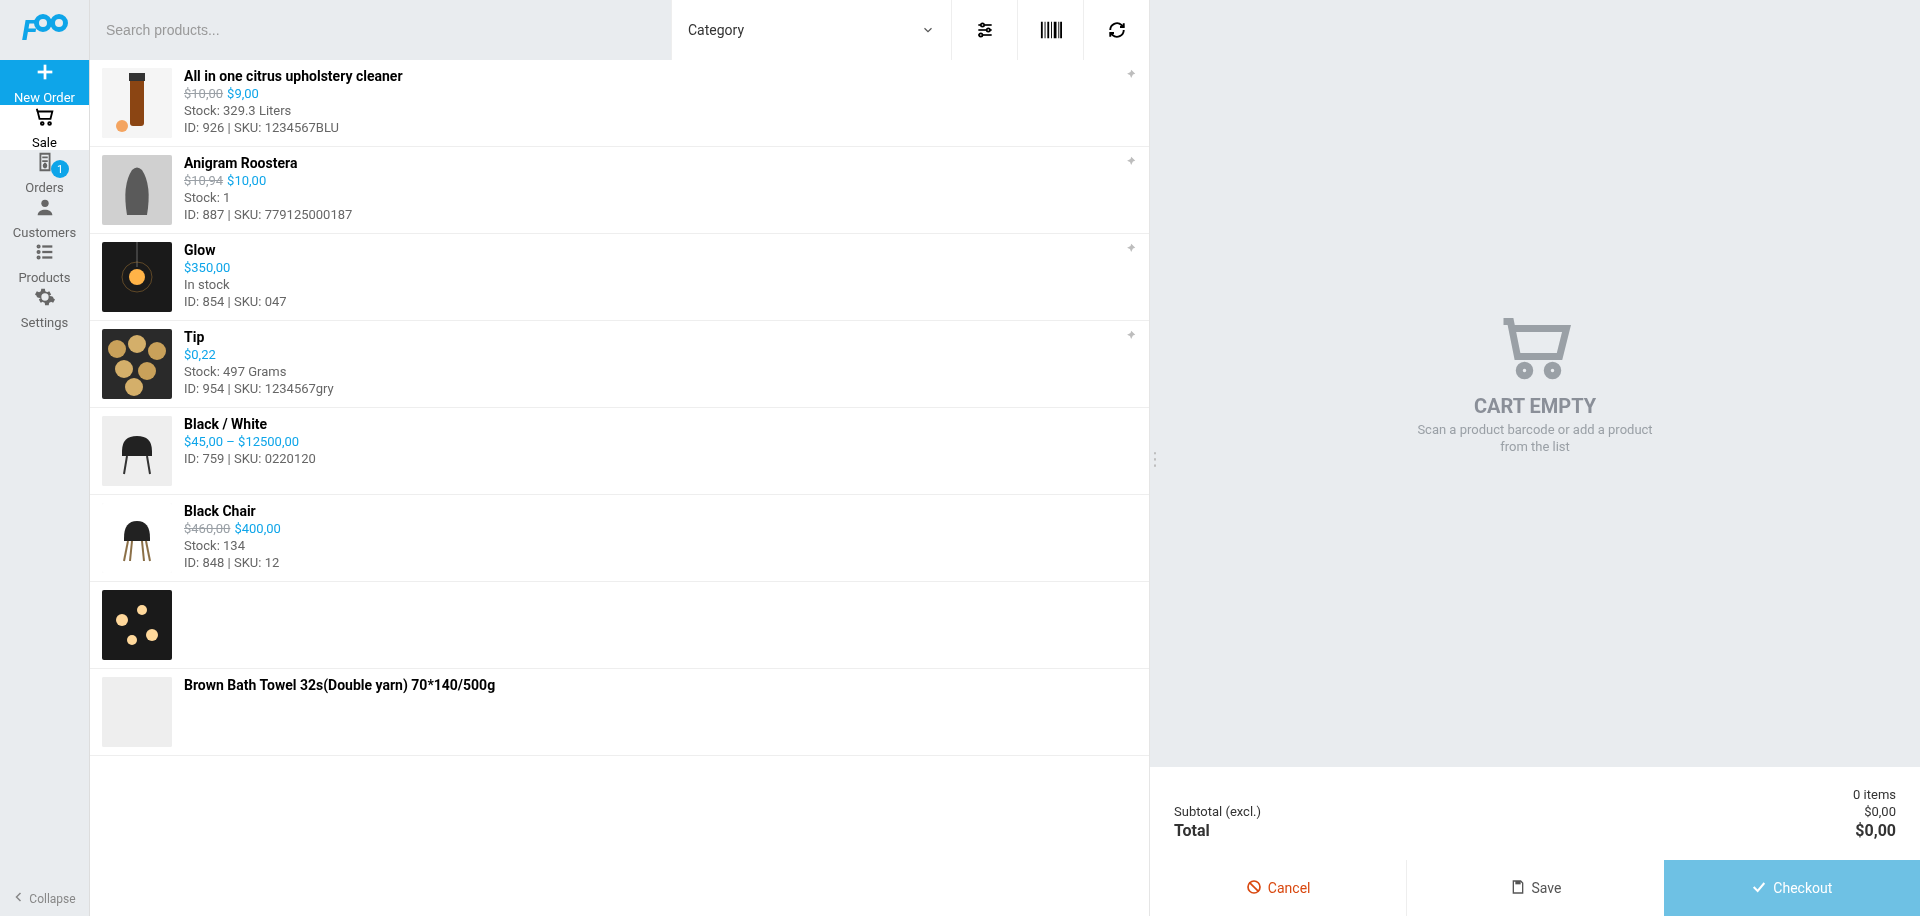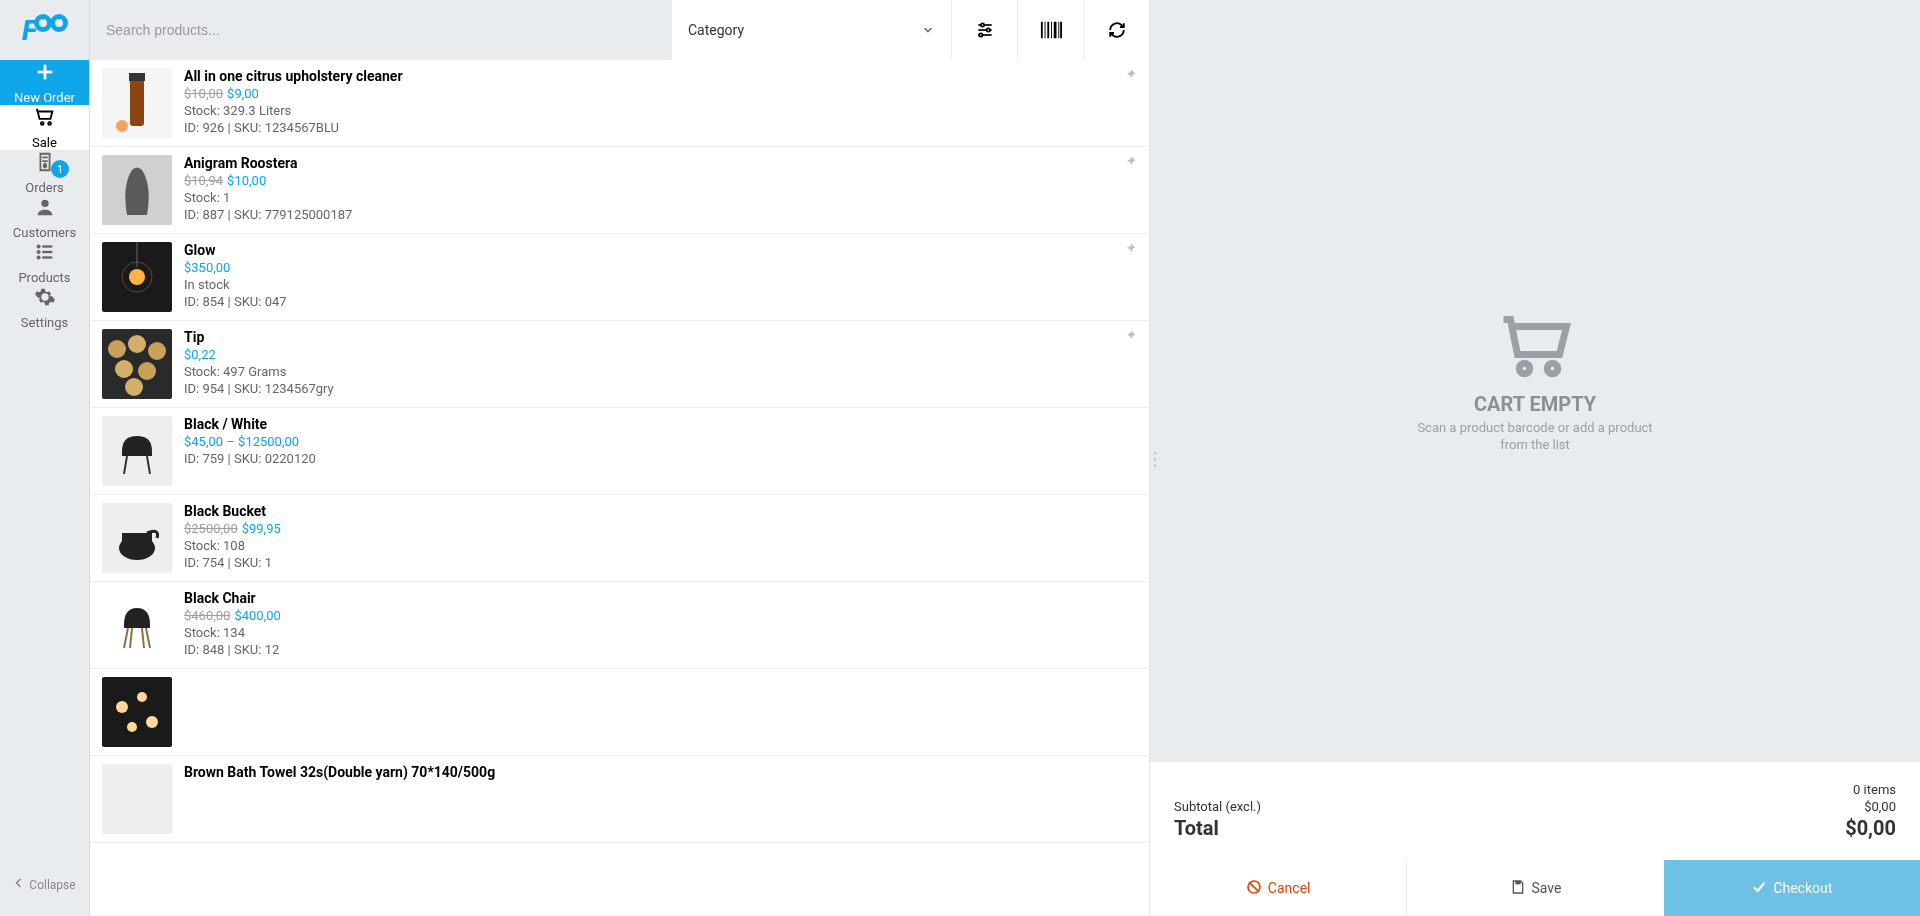--- a/index.html
+++ b/index.html
@@ -12,21 +12,21 @@
   .logo { font-size: 28px; font-weight: 800; letter-spacing: -2px; color: #0ea5e9; display: flex; }
   .logo .o { width: 18px; height: 18px; border: 5px solid #0ea5e9; border-radius: 50%; margin: 0 -1px; }
 
   .side-item { display: flex; flex-direction: column; align-items: center; justify-content: center; padding: 0 0; color: #666; cursor: pointer; position: relative; text-align: center; }
   .side-item.new-order { background: #0ea5e9; color: #fff; }
   .side-item.sale { background: #fff; color: #000; }
   .side-item .icon { height: 24px; display: flex; align-items: center; justify-content: center; margin-bottom: 6px; }
   .side-item .label { font-size: 13px; }
   .badge { position: absolute; top: 10px; right: 20px; background: #0ea5e9; color: #fff; border-radius: 50%; width: 18px; height: 18px; font-size: 11px; display: flex; align-items: center; justify-content: center; }
 
-  .collapse { position: absolute; bottom: 24px; left: 0; right: 0; display: flex; align-items: center; justify-content: center; color: #888; font-size: 12px; gap: 4px; cursor: pointer; }
+  .collapse { position: absolute; bottom: 10px; left: 0; right: 0; display: flex; align-items: center; justify-content: center; color: #888; font-size: 12px; gap: 4px; cursor: pointer; }
 
   
   .middle { flex: 1 1 auto; display: flex; flex-direction: column; border-right: 1px solid #e5e5e5; min-width: 0; justify-content: space-between; }
   .searchbar { display: flex; height: 60px; align-items: stretch; }
   .search-input { flex: 1; border: none; outline: none; padding: 0 16px; font-size: 14px; background: #e9ecef; }
   .search-input::placeholder { color: #999; }
   .cat-dd { width: 280px; border: none; border-left: 1px solid #eee; background: #fff; display: flex; align-items: center; justify-content: space-between; padding: 0 16px; cursor: pointer; gap: 15px; }
   .sq-btn { width: 66px; border: none; border-left: 1px solid #eee; background: #fff; display: flex; align-items: center; justify-content: center; cursor: pointer; }
   .sq-btn svg, .cat-dd svg { display: block; }
 
@@ -49,21 +49,21 @@
   .right-panel { width: 770px; flex: 0 0 770px; background: #e9ecef; display: flex; flex-direction: column; position: relative; }
   .drag-handle { position:absolute; left:-4px; top:50%; transform:translateY(-50%); color:#bbb; font-size:18px; cursor: col-resize; }
   .empty-cart { flex: 1; display: flex; flex-direction: column; align-items: center; justify-content: center; color: #9aa0a6; text-align: center; padding: 36px; }
   .empty-cart .big { font-size: 20px; font-weight: 700; color: #8a8f98; margin-top: 10px; }
   .empty-cart .sub { font-size: 13px; margin-top: 4px; max-width: 240px; line-height: 1.3; }
 
   .totals { background: #fff; padding: 18px 24px; }
   .totals-row { display: flex; justify-content: space-between; align-items: baseline; margin: 2px 0; }
   .totals-row.items { font-size: 13px; color: #333; justify-content: flex-end; }
   .totals-row.sub  { font-size: 13px; }
-  .totals-row.total { font-size: 20px; font-weight: 700; }
+  .totals-row.total { font-size: 16px; font-weight: 700; }
 
   .actions { display: flex; height: 56px; }
   .actions .act { flex: 1; display: flex; align-items: center; justify-content: center; gap: 6px; cursor: pointer; font-size: 14px; }
   .act.cancel   { background: #fff; color: #d9480f; }
   .act.save     { background: #fff; color: #555; border-left: 1px solid #eee; }
   .act.checkout { background: #6ec1e4; color: #fff; }
 
   
   .thumb svg { width:100%; height:100%; }
 </style>
@@ -294,36 +294,20 @@
         </div>
         <div class="info">
           <div class="title">Black / White</div>
           <div class="price-row"><span class="price">$45,00 – $12500,00</span></div>
           <div class="meta">ID: 759 | SKU: 0220120</div>
         </div>
       </div>
       <div class="prod">
         <div class="thumb">
           <svg viewBox="0 0 70 70">
-            <rect width="70" height="70" fill="#eee"></rect>
-            <ellipse cx="35" cy="45" rx="18" ry="12" fill="#222"></ellipse>
-            <rect x="20" y="30" width="30" height="15" fill="#222"></rect>
-            <path d="M45 30 Q58 25 55 35" fill="none" stroke="#222" stroke-width="3"></path>
-          </svg>
-        </div>
-        <div class="info">
-          <div class="title">Black Bucket</div>
-          <div class="price-row"><span class="old-price">$2500,00</span><span class="price">$99,95</span></div>
-          <div class="meta">Stock: 108</div>
-          <div class="meta">ID: 754 | SKU: 1</div>
-        </div>
-      </div>
-      <div class="prod">
-        <div class="thumb">
-          <svg viewBox="0 0 70 70">
             <rect width="70" height="70" fill="#fff"></rect>
             <path d="M22 35 Q22 18 35 18 Q48 18 48 35 L48 38 L22 38 Z" fill="#222"></path>
             <line x1="26" y1="38" x2="22" y2="58" stroke="#8b6f47" stroke-width="2"></line>
             <line x1="44" y1="38" x2="48" y2="58" stroke="#8b6f47" stroke-width="2"></line>
             <line x1="30" y1="38" x2="28" y2="58" stroke="#8b6f47" stroke-width="2"></line>
             <line x1="40" y1="38" x2="42" y2="58" stroke="#8b6f47" stroke-width="2"></line>
           </svg>
         </div>
         <div class="info">
           <div class="title">Black Chair</div>

